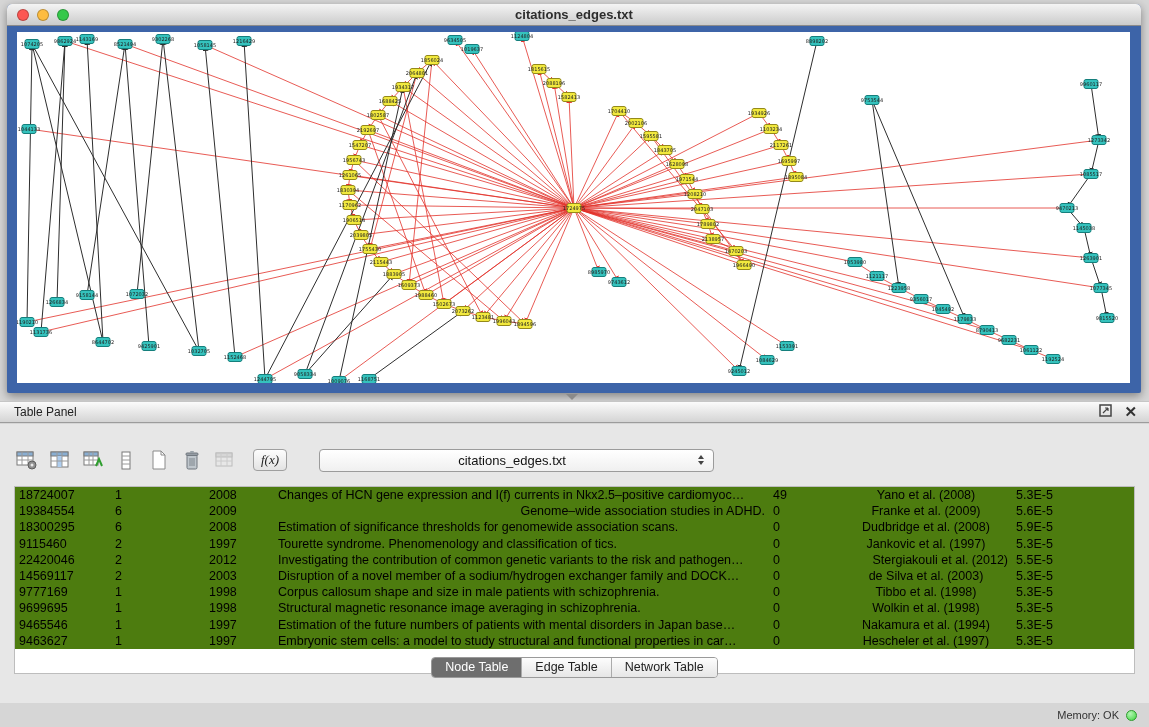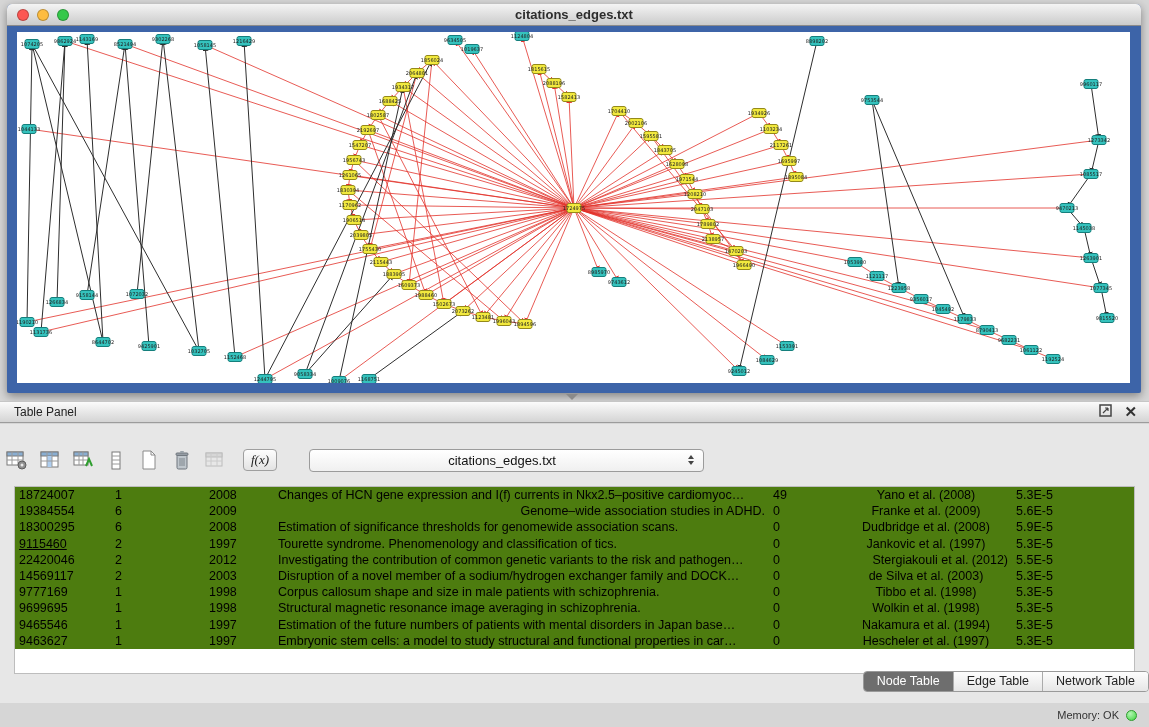--- a/index.html
+++ b/index.html
@@ -56,21 +56,21 @@
   #panel-header .hdr-icons { margin-left:auto; margin-right:12px; display:flex; align-items:center; gap:12px; }
   .float-ic { display:inline-block; }
   .close-ic { font-size:15px; font-weight:bold; color:#333; line-height:14px; cursor:default; }
 
   #panel-body {
     position:absolute; left:0; top:424px; width:1149px; height:279px;
     background:#e7e7e7;
   }
 
   
-  #tp-toolbar { position:absolute; left:0; top:20px; width:100%; height:32px; display:flex; align-items:center; padding-left:4px; }
+  #tp-toolbar { position:absolute; left:0; top:20px; width:100%; height:32px; display:flex; align-items:center; padding-left:14px; }
   .tbtn { width:26px; height:26px; display:flex; align-items:center; justify-content:center; margin-right:7px; border-radius:3px; }
   .tbtn svg { display:block; }
   .tbtn.disabled { opacity:.45; }
   .fxbtn {
     margin-left:8px; margin-right:0; padding:2px 7px; font-size:13px; font-style:italic;
     font-family:"Liberation Serif", serif;
     border:1px solid #9f9f9f; border-radius:4px; background:linear-gradient(#fdfdfd,#e3e3e3);
     color:#222;
   }
   .dropdown {
@@ -96,21 +96,21 @@
     height:19px; line-height:18px; font-size:12px; color:#222; text-align:center;
     border-right:1px solid var(--header_border,#99b9ce);
     overflow:hidden; white-space:nowrap; flex:none;
   }
   .th.filler { flex:1; background:#ffffff; border-right:none; }
   #table-body { overflow:hidden; }
   .tr { display:flex; height:16.2px; align-items:center; background:#4d7c0f; }
   .td { font-size:12.5px; color:#000; padding:0 4px; white-space:nowrap; overflow:hidden; flex:none; }
 
   
-  #tp-tabs { position:absolute; left:0; top:247px; width:100%; display:flex; justify-content:flex-end; }
+  #tp-tabs { position:absolute; left:0; top:233px; width:100%; display:flex; justify-content:center; }
   .seg { display:inline-flex; border:1px solid #9a9a9a; border-radius:4px; overflow:hidden; background:#f4f4f4; }
   .tab {
     padding:2px 13px; font-size:12.5px; color:#222; height:19px; line-height:15px;
     background:linear-gradient(#fdfdfd,#e6e6e6); border-left:1px solid #ababab;
   }
   .tab:first-child { border-left:none; }
   .tab.active { background:var(--tab_active,#6e6e6e); color:#fff; }
 
   
   #statusbar { position:absolute; left:0; bottom:0; width:1149px; height:24px; display:flex; align-items:center; justify-content:flex-end; }
@@ -777,21 +777,21 @@
         <div class="tr">
           <div class="td" style="width: 96px; text-align: left;">18300295</div>
           <div class="td" style="width: 94px; text-align: left;">6</div>
           <div class="td" style="width: 69px; text-align: left;">2008</div>
           <div class="td" style="width: 495px; text-align: left;">Estimation of significance thresholds for genomewide association scans.</div>
           <div class="td" style="width: 71px; text-align: left;">0</div>
           <div class="td" style="width: 172px; text-align: center;">Dudbridge et al. (2008)</div>
           <div class="td" style="width: 83px; text-align: left;">5.9E-5</div>
         </div>
         <div class="tr">
-          <div class="td" style="width: 96px; text-align: left; text-decoration: underline;">9115460</div>
+          <div class="td" style="width: 96px; text-align: left;">9115460</div>
           <div class="td" style="width: 94px; text-align: left;">2</div>
           <div class="td" style="width: 69px; text-align: left;">1997</div>
           <div class="td" style="width: 495px; text-align: left;">Tourette syndrome. Phenomenology and classification of tics.</div>
           <div class="td" style="width: 71px; text-align: left;">0</div>
           <div class="td" style="width: 172px; text-align: center;">Jankovic et al. (1997)</div>
           <div class="td" style="width: 83px; text-align: left;">5.3E-5</div>
         </div>
         <div class="tr">
           <div class="td" style="width: 96px; text-align: left;">22420046</div>
           <div class="td" style="width: 94px; text-align: left;">2</div>

